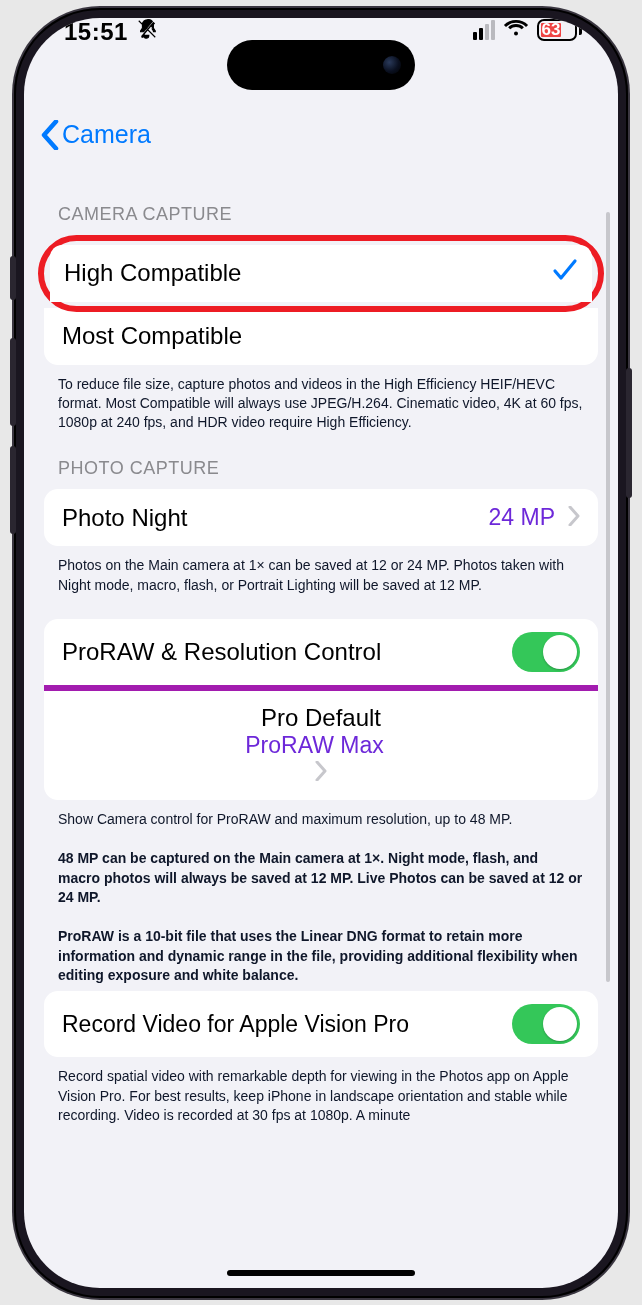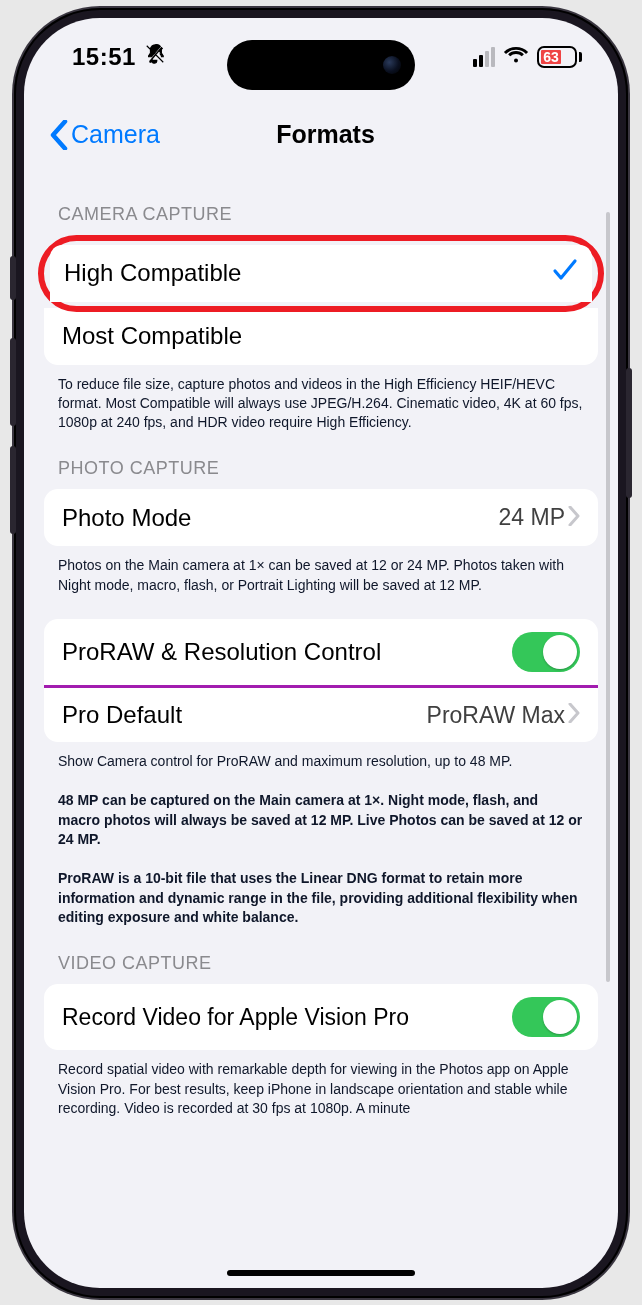--- a/index.html
+++ b/index.html
@@ -52,24 +52,24 @@
     display:flex; align-items:center; justify-content:flex-end;
     padding-right:14px;
   }
   .notch-island .cam {
     width: 18px; height: 18px; border-radius: 50%;
     background: radial-gradient(circle at 35% 35%, #2a3a5a 0%, #0a1020 55%, #000 100%);
   }
   
   .status-bar {
     position: absolute;
-    top: 0; left: 12px; right: 0;
+    top: 0; left: 4px; right: 0;
     height: 78px;
     display: flex;
-    align-items: center;
+    align-items: flex-start;
     padding: 0 36px;
     z-index: 5;
     font-weight: 600;
     color: #000;
   }
   .status-left { flex: 1; display: flex; align-items: center; gap: 8px; font-size: 24px; letter-spacing: 0.5px; }
   .status-right { flex: 1; display: flex; justify-content: flex-end; align-items: center; gap: 8px; }
   .bell-slash { font-size: 22px; }
   .signal-bars { display: inline-flex; align-items: flex-end; gap: 2px; }
   .signal-bars span { width: 4px; background: #b9b9be; border-radius: 1px; }
@@ -77,27 +77,27 @@
   .sb1{height:8px}.sb2{height:12px}.sb3{height:16px}.sb4{height:20px}
   .battery {
     display:flex; align-items:center; gap:2px;
   }
   .battery-body {
     width: 40px; height: 22px;
     border: 2px solid #000; border-radius: 7px;
     position: relative; padding:2px;
     display:flex; align-items:center;
   }
-  .battery-fill { height: 100%; background:#ef4444; border-radius:1px; width:63%; display:flex;align-items:center;justify-content:center;color:#fff;font-size:14px;font-weight:700;}
+  .battery-fill { height: 100%; background:#ef4444; border-radius:1px; width:63%; display:flex;align-items:center;justify-content:center;color:#fff;font-size:17px;font-weight:700;}
   .battery-cap { width:3px; height:10px; background:#000; border-radius: 0 2px 2px 0; }
 
   
   .navbar {
     position: absolute;
-    top: 88px; left: 9px; right: 0;
+    top: 88px; left: 0; right: 0;
     height: 58px;
     display:flex; align-items:center;
     padding: 0 16px;
   }
   .nav-back {
     display:flex; align-items:center; gap: 2px;
     color: #007aff; font-size: 25px;
   }
   .nav-back svg { width: 20px; height: 30px; }
   .nav-title {
@@ -129,23 +129,23 @@
     border-radius: 14px;
     overflow:hidden;
   }
   .row {
     min-height: 57px;
     padding: 13px 18px;
     display:flex; align-items:center;
     font-size: 24px; color:#000;
   }
   .row + .row { border-top: 1px solid #e5e5ea; margin-left:18px; padding-left:0; padding-right:18px;}
-  .group .row + .row { margin-left:0; padding-left:18px; border-top:3px solid #a21caf;}
+  .group .row + .row { margin-left:0; padding-left:18px; border-top:6px solid #a21caf;flex-direction:column;}
   .row .label { flex:1; }
-  .row .value { color:#404040; font-size:23px; margin-right:3px;}
+  .row .value { color:#6d28d9; font-size:23px; margin-right:13px;}
   .chev { color:#c7c7cc; }
   .check { color:#007aff; }
   .toggle {
     width:68px; height:40px; border-radius:20px; background:#34c759;
     position:relative;
   }
   .toggle::after{
     content:""; position:absolute; right:3px; top:3px;
     width:34px; height:34px; background:#fff; border-radius:50%;
     box-shadow: 0 1px 2px rgba(0,0,0,0.25);
@@ -220,21 +220,20 @@
       </div>
     </div>
 
     <div class="navbar">
       <div class="nav-back">
         <svg viewBox="0 0 12 20">
             <path d="M10 1 2 10l8 9" stroke="#007aff" stroke-width="3" fill="none" stroke-linecap="round" stroke-linejoin="round"></path>
           </svg>
         <span>Camera</span>
       </div>
-      <div class="nav-title">Formats</div>
     </div>
 
     <div class="content">
       <div class="scrollbar"></div>
 
       <div class="section-header">CAMERA CAPTURE</div>
 
       <div class="highlight-container">
         <div class="row">
           <span class="label">High Compatible</span>
@@ -248,21 +247,21 @@
       <div class="group after-highlight">
         <div class="row">
           <span class="label">Most Compatible</span>
         </div>
       </div>
       <div class="footer-text">To reduce file size, capture photos and videos in the High Efficiency HEIF/HEVC format. Most Compatible will always use JPEG/H.264. Cinematic video, 4K at 60 fps, 1080p at 240 fps, and HDR video require High Efficiency.</div>
 
       <div class="section-header tight">PHOTO CAPTURE</div>
       <div class="group">
         <div class="row">
-          <span class="label">Photo Mode</span>
+          <span class="label">Photo Night</span>
           <span class="value">24 MP</span>
           <span class="chev">
             <svg width="12" height="20" viewBox="0 0 12 20">
                 <path d="M2 1l8 9-8 9" stroke="#c7c7cc" stroke-width="3" fill="none" stroke-linecap="round" stroke-linejoin="round"></path>
               </svg>
           </span>
         </div>
       </div>
       <div class="footer-text">Photos on the Main camera at 1× can be saved at 12 or 24 MP. Photos taken with Night mode, macro, flash, or Portrait Lighting will be saved at 12 MP.</div>
 
@@ -278,21 +277,20 @@
             <svg width="12" height="20" viewBox="0 0 12 20">
                 <path d="M2 1l8 9-8 9" stroke="#c7c7cc" stroke-width="3" fill="none" stroke-linecap="round" stroke-linejoin="round"></path>
               </svg>
           </span>
         </div>
       </div>
       <div class="footer-text">Show Camera control for ProRAW and maximum resolution, up to 48 MP.</div>
       <div class="footer-text">48 MP can be captured on the Main camera at 1×. Night mode, flash, and macro photos will always be saved at 12 MP. Live Photos can be saved at 12 or 24 MP.</div>
       <div class="footer-text">ProRAW is a 10-bit file that uses the Linear DNG format to retain more information and dynamic range in the file, providing additional flexibility when editing exposure and white balance.</div>
 
-      <div class="section-header tight">VIDEO CAPTURE</div>
       <div class="group">
         <div class="row">
           <span class="label" style="font-size:23px">Record Video for Apple Vision Pro</span>
           <span class="toggle"></span>
         </div>
       </div>
       <div class="footer-text">Record spatial video with remarkable depth for viewing in the Photos app on Apple Vision Pro. For best results, keep iPhone in landscape orientation and stable while recording. Video is recorded at 30 fps at 1080p. A minute</div>
     </div>
 
     <div class="home-indicator"></div>

